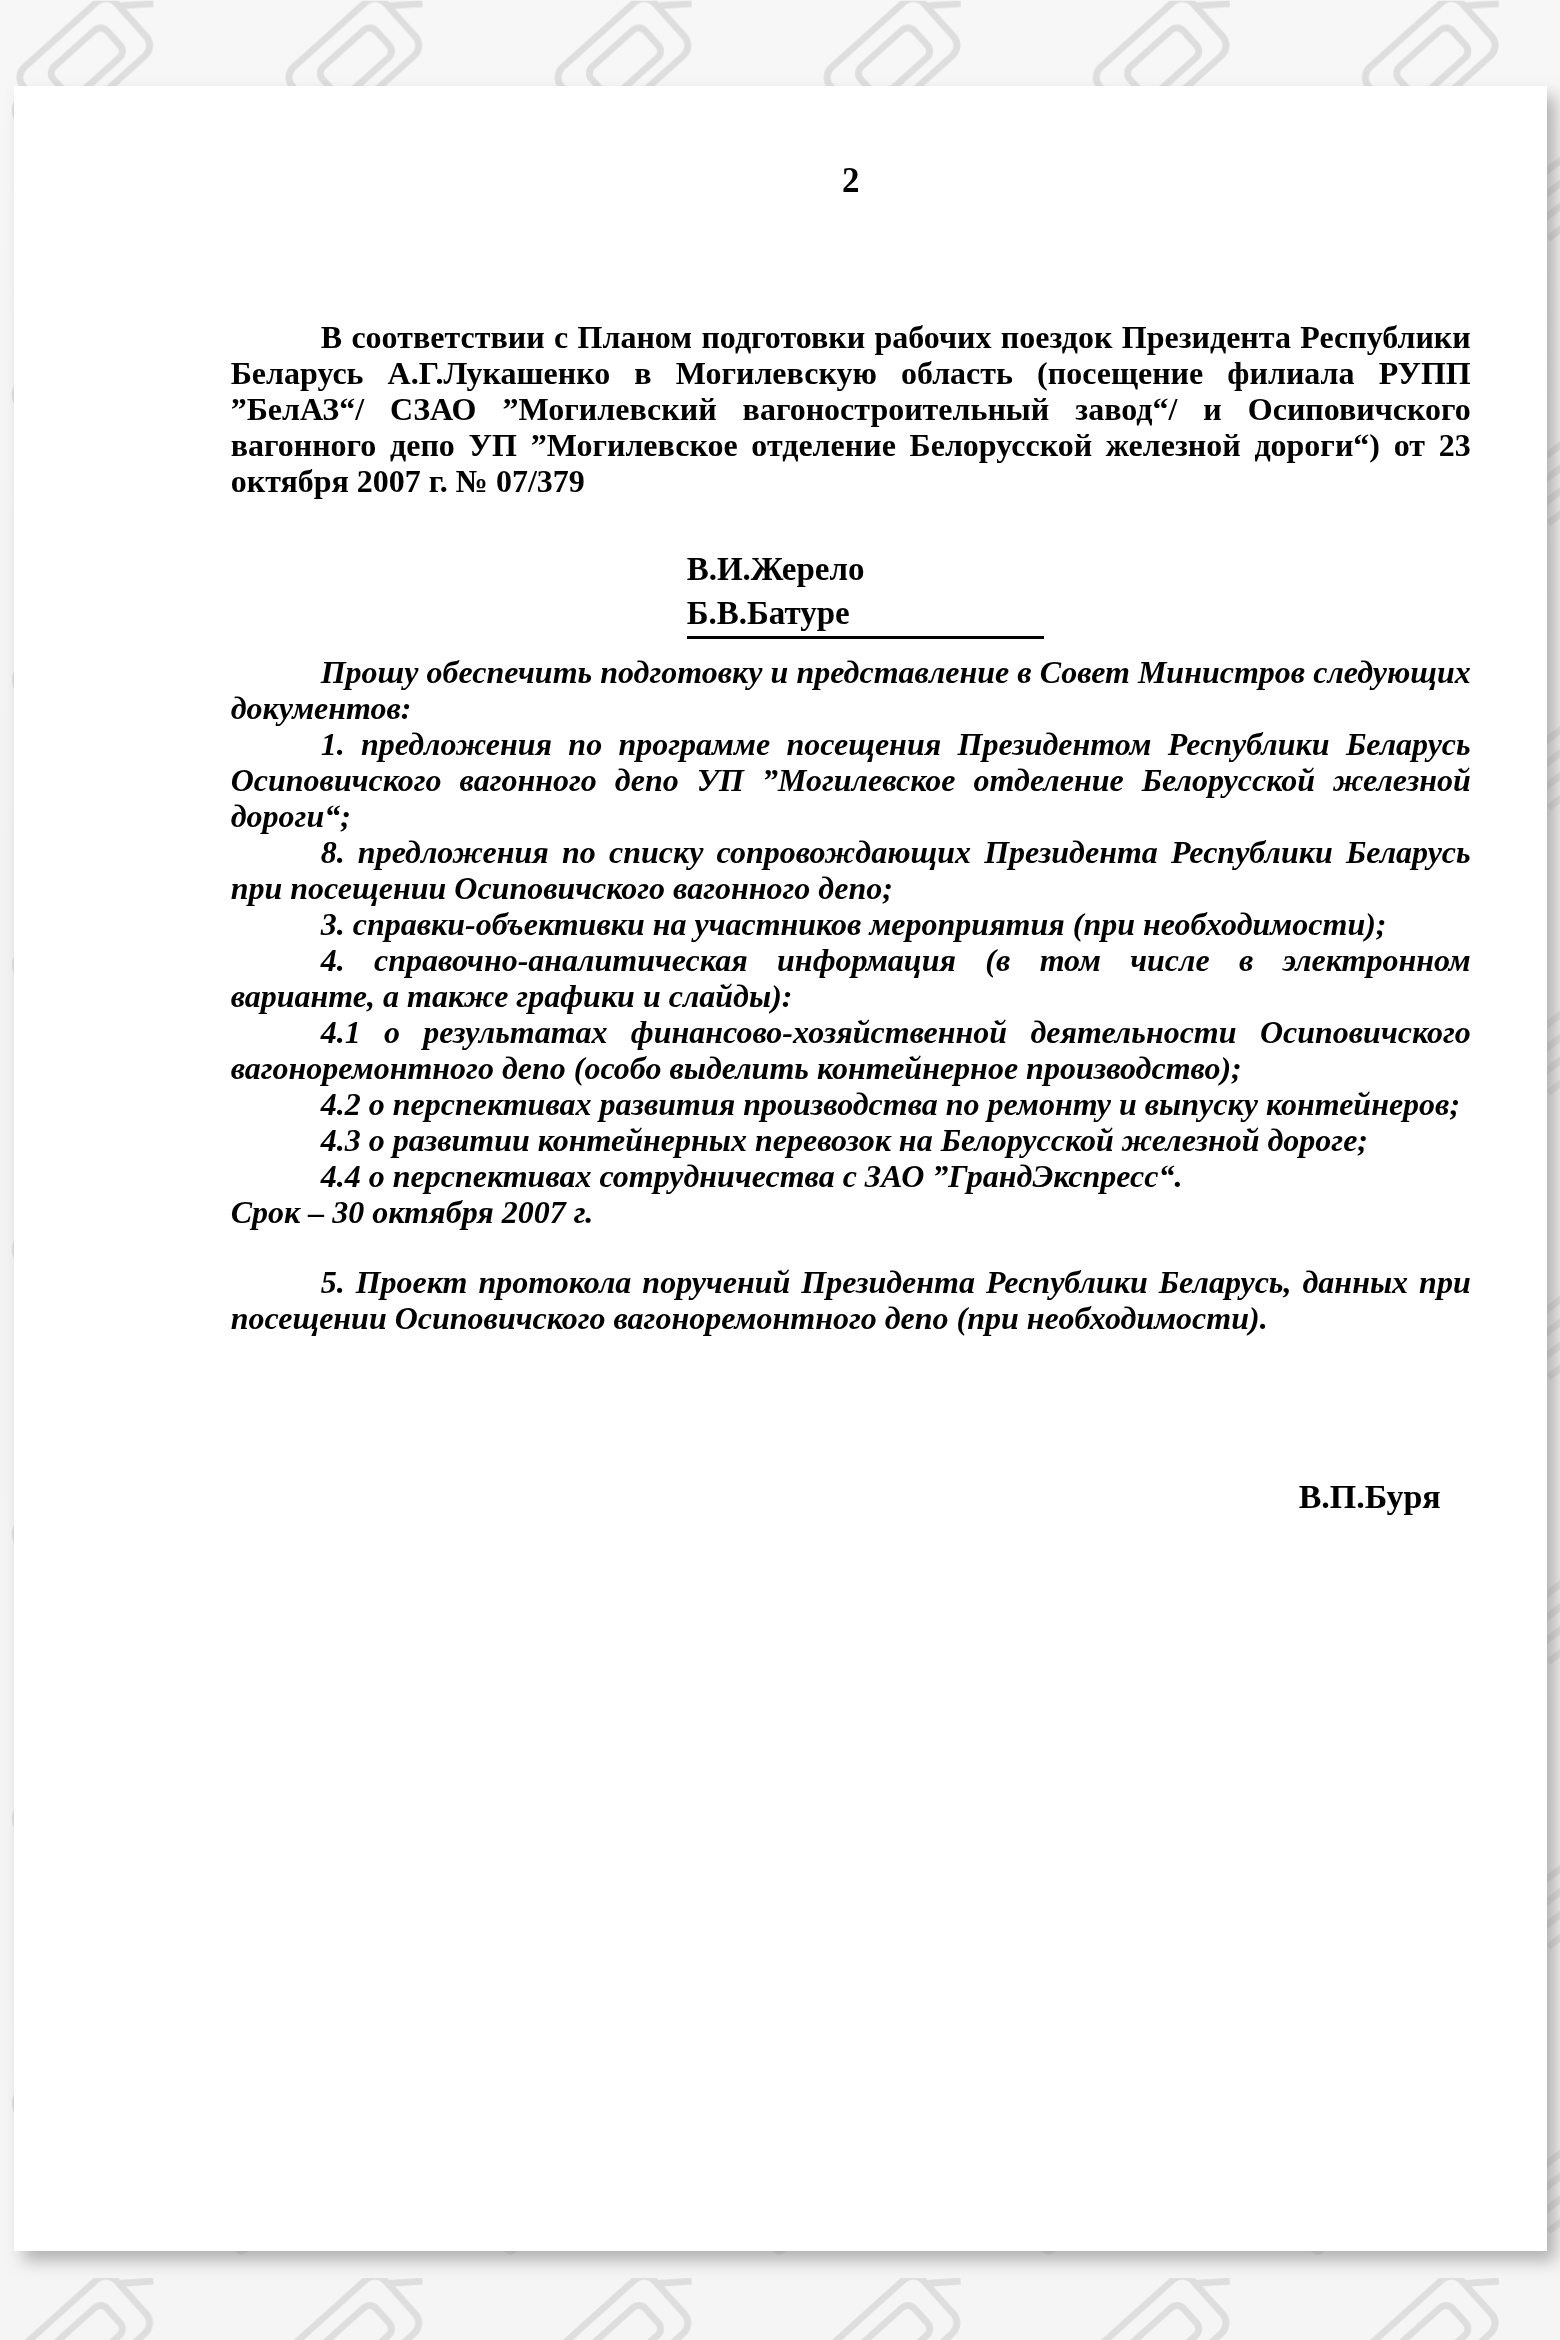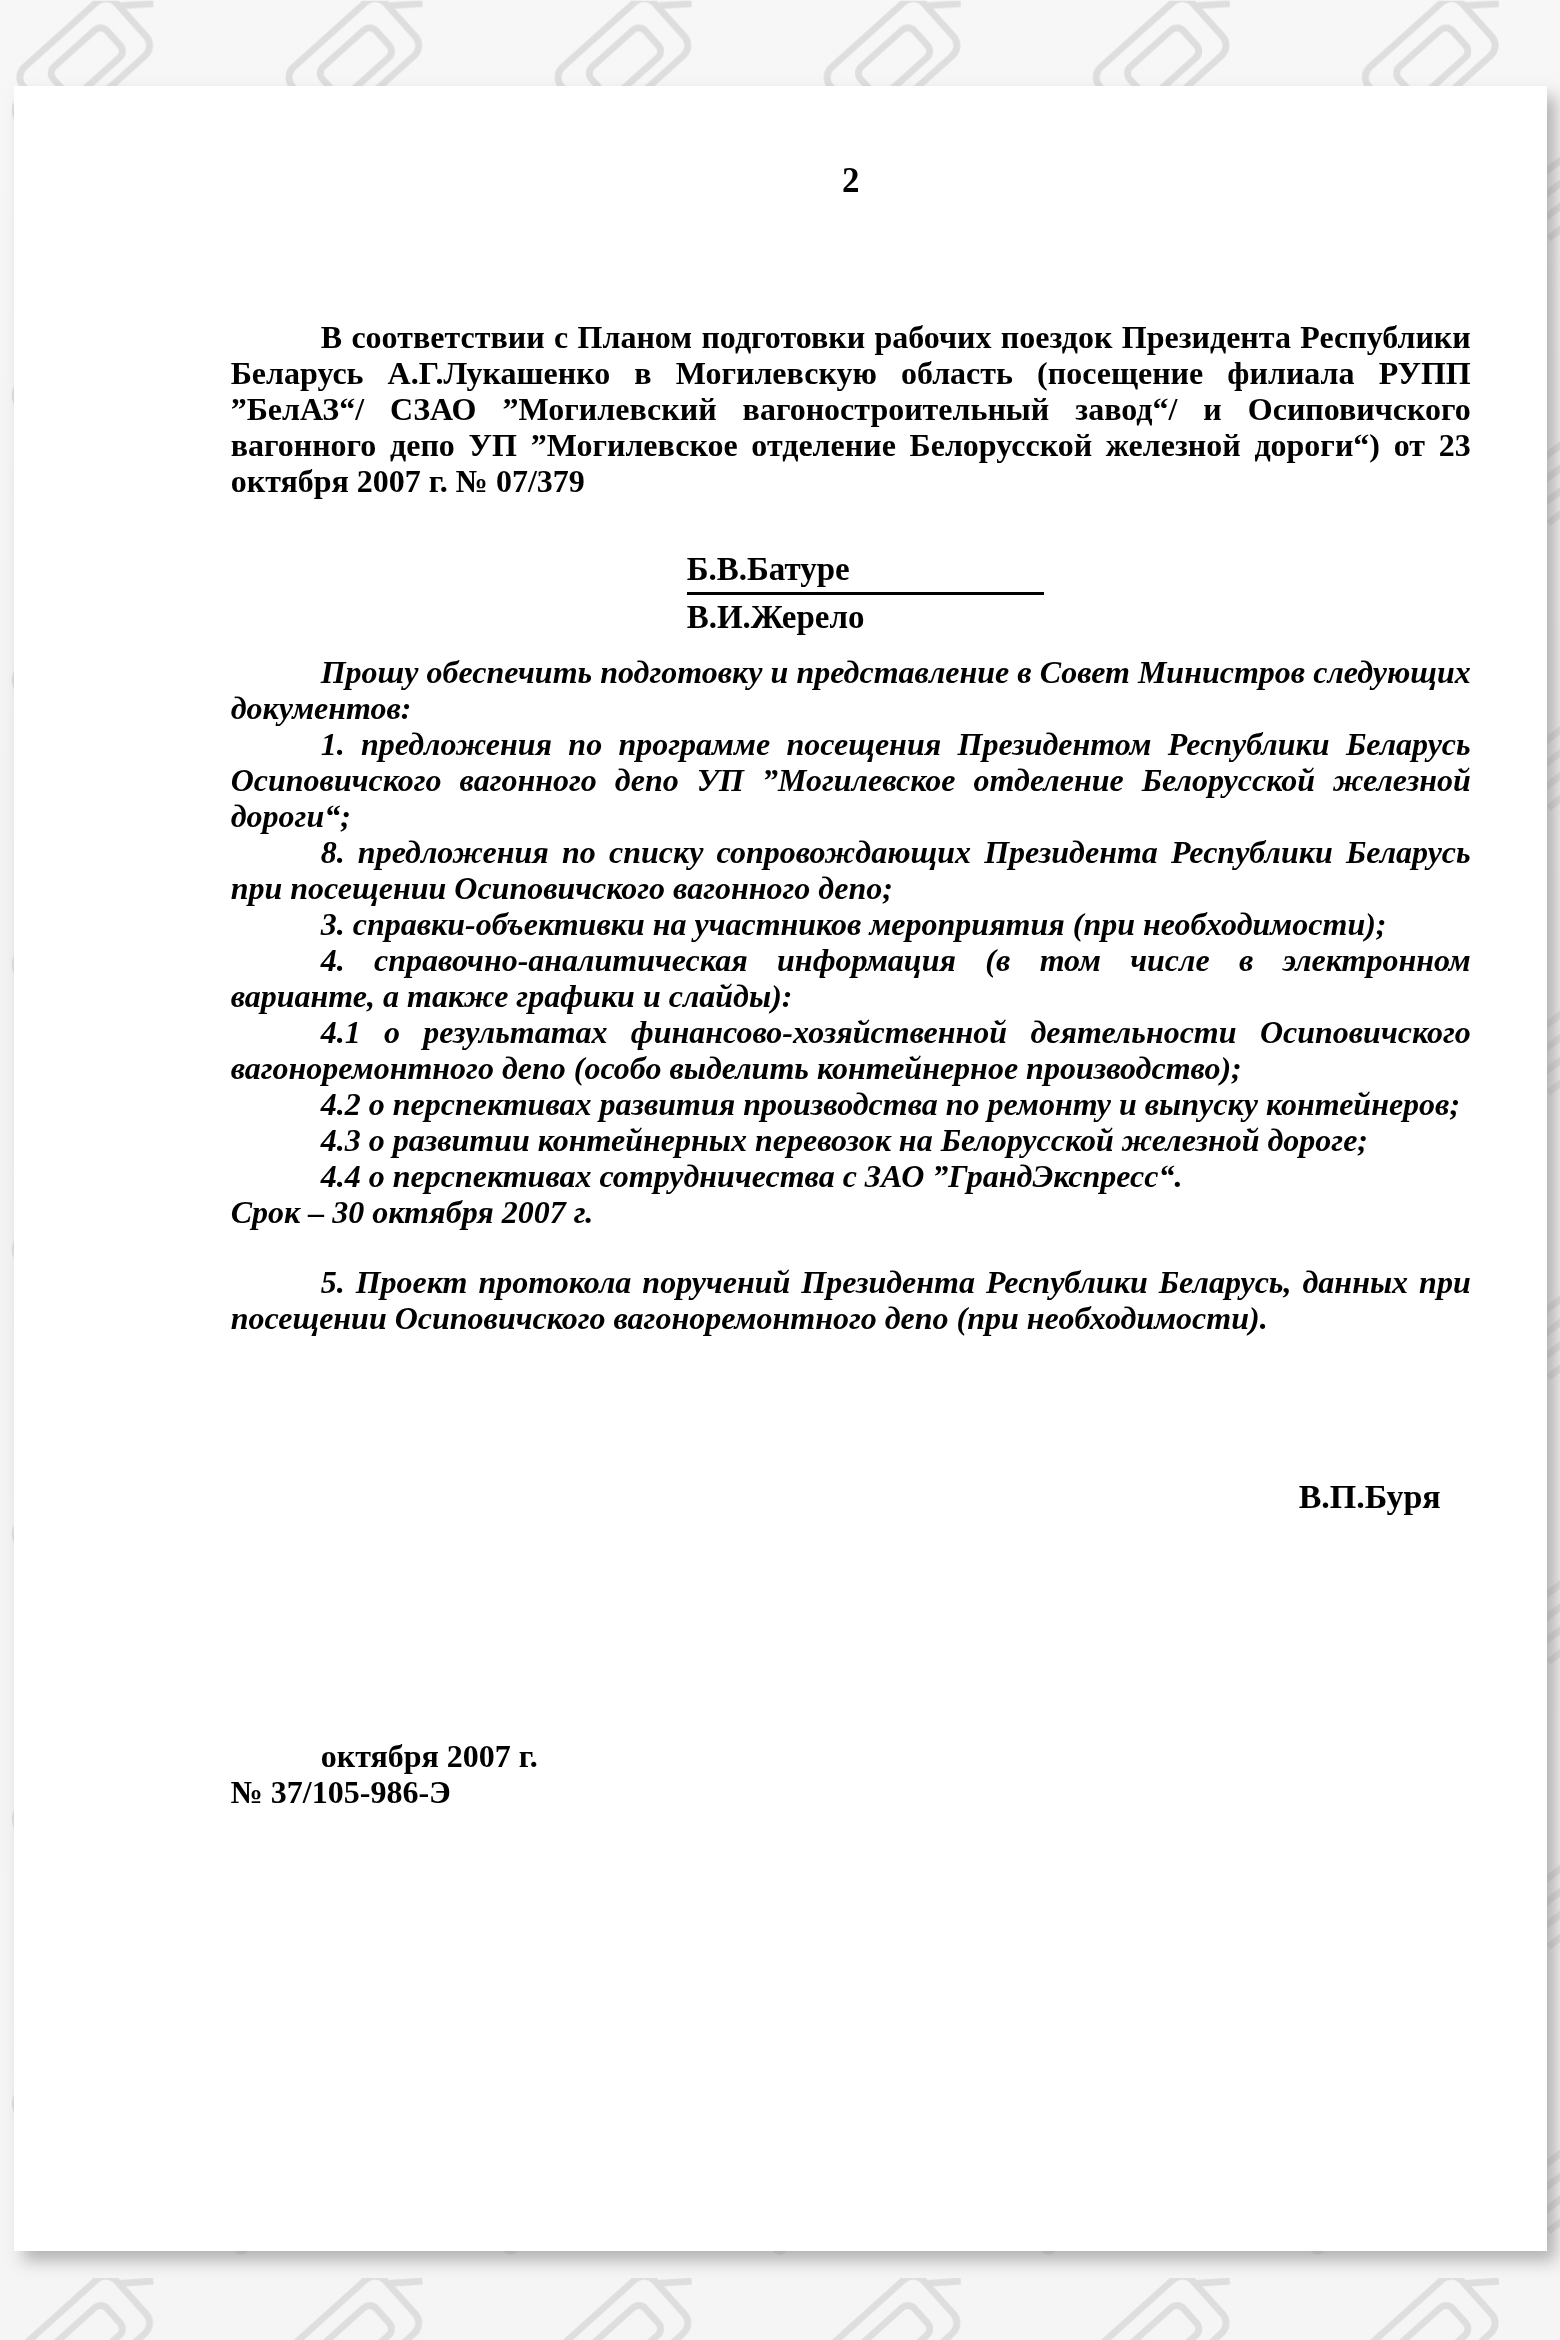--- a/index.html
+++ b/index.html
@@ -76,40 +76,36 @@
 </svg>
 
 <div class="page">
   <div class="content">
 
     <p class="pagenum">2</p>
 
     <p class="body first-para">В соответствии с Планом подготовки рабочих поездок Президента Республики Беларусь А.Г.Лукашенко в Могилевскую область (посещение филиала РУПП ”БелАЗ“/ СЗАО ”Могилевский вагоностроительный завод“/ и Осиповичского вагонного депо УП ”Могилевское отделение Белорусской железной дороги“) от 23 октября 2007 г. № 07/379</p>
 
     <div class="addressees">
+      <div>В.И.Жерело</div>
       <div><span class="sig-line">Б.В.Батуре</span></div>
-      <div>В.И.Жерело</div>
     </div>
 
     <div class="request-block">
       <p>Прошу обеспечить подготовку и представление в Совет Министров следующих документов:</p>
       <p>1. предложения по программе посещения Президентом Республики Беларусь Осиповичского вагонного депо УП ”Могилевское отделение Белорусской железной дороги“;</p>
       <p>8. предложения по списку сопровождающих Президента Республики Беларусь при посещении Осиповичского вагонного депо;</p>
       <p>3. справки-объективки на участников мероприятия (при необходимости);</p>
       <p>4. справочно-аналитическая информация (в том числе в электронном варианте, а также графики и слайды):</p>
       <p>4.1 о результатах финансово-хозяйственной деятельности Осиповичского вагоноремонтного депо (особо выделить контейнерное производство);</p>
       <p>4.2 о перспективах развития производства по ремонту и выпуску контейнеров;</p>
       <p>4.3 о развитии контейнерных перевозок на Белорусской железной дороге;</p>
       <p>4.4 о перспективах сотрудничества с ЗАО ”ГрандЭкспресс“.</p>
       <p class="deadline">Срок – 30 октября 2007 г.</p>
       <p class="item5">5. Проект протокола поручений Президента Республики Беларусь, данных при посещении Осиповичского вагоноремонтного депо (при необходимости).</p>
     </div>
 
     <p class="signature">В.П.Буря</p>
 
-    <div class="footer-block">
-      <p class="date-line">октября 2007 г.</p>
-      <p class="ref-number">№ 37/105-986-Э</p>
-    </div>
 
   </div>
 </div>
 
 
 </body></html>

